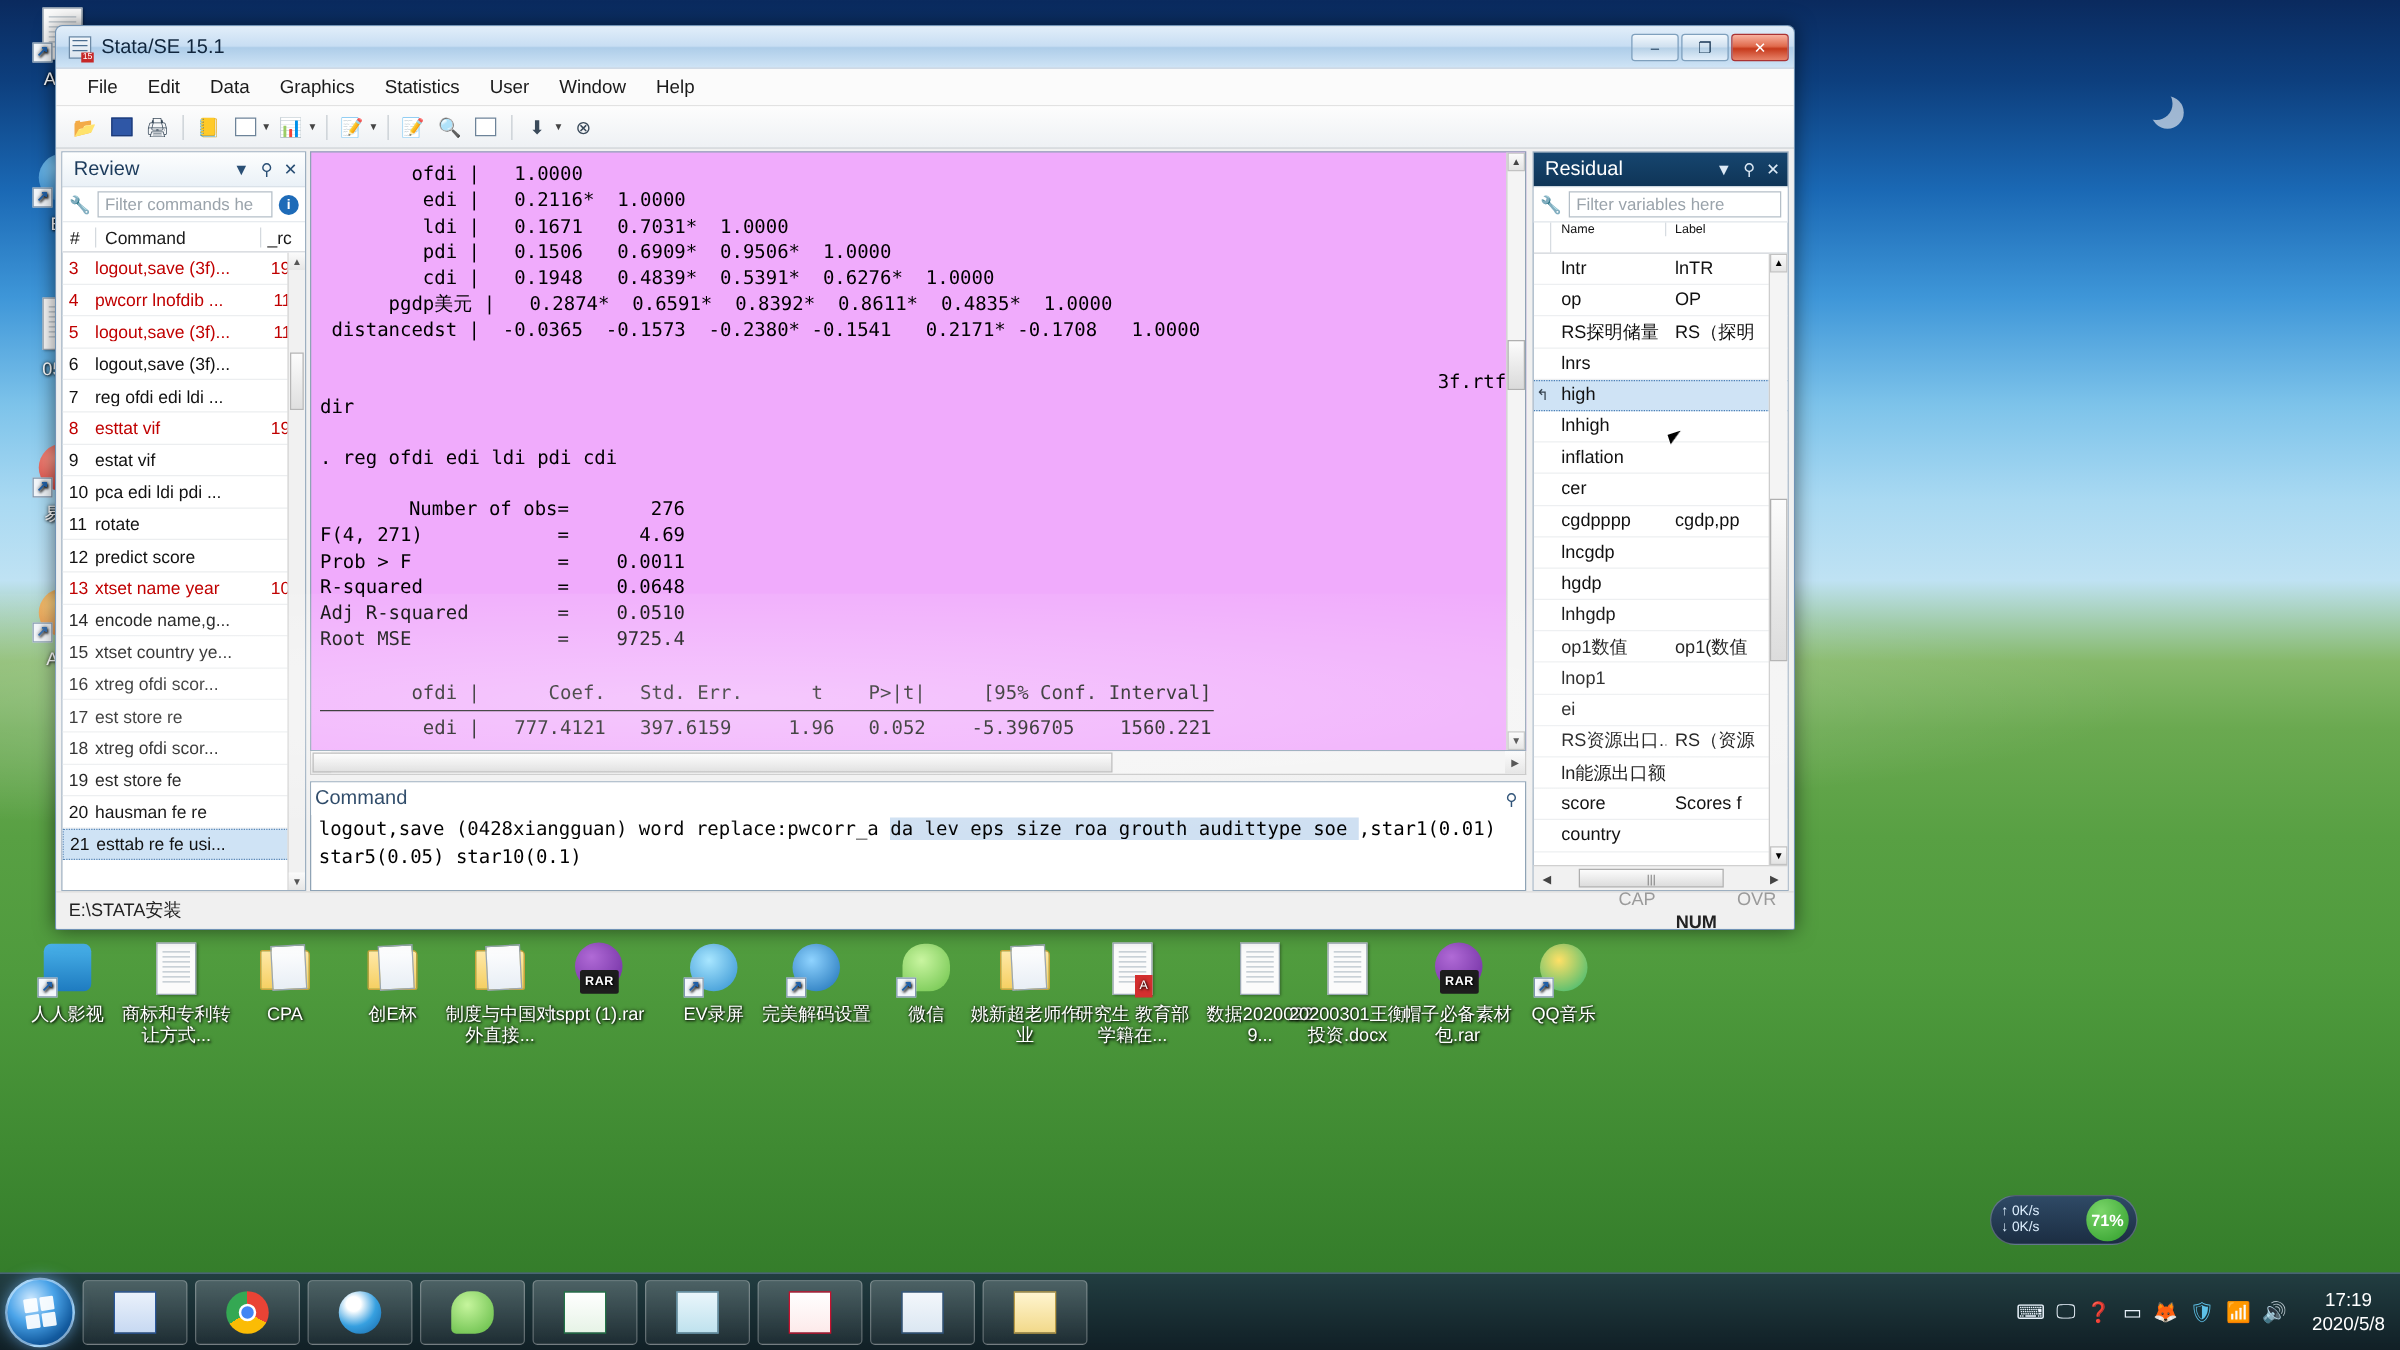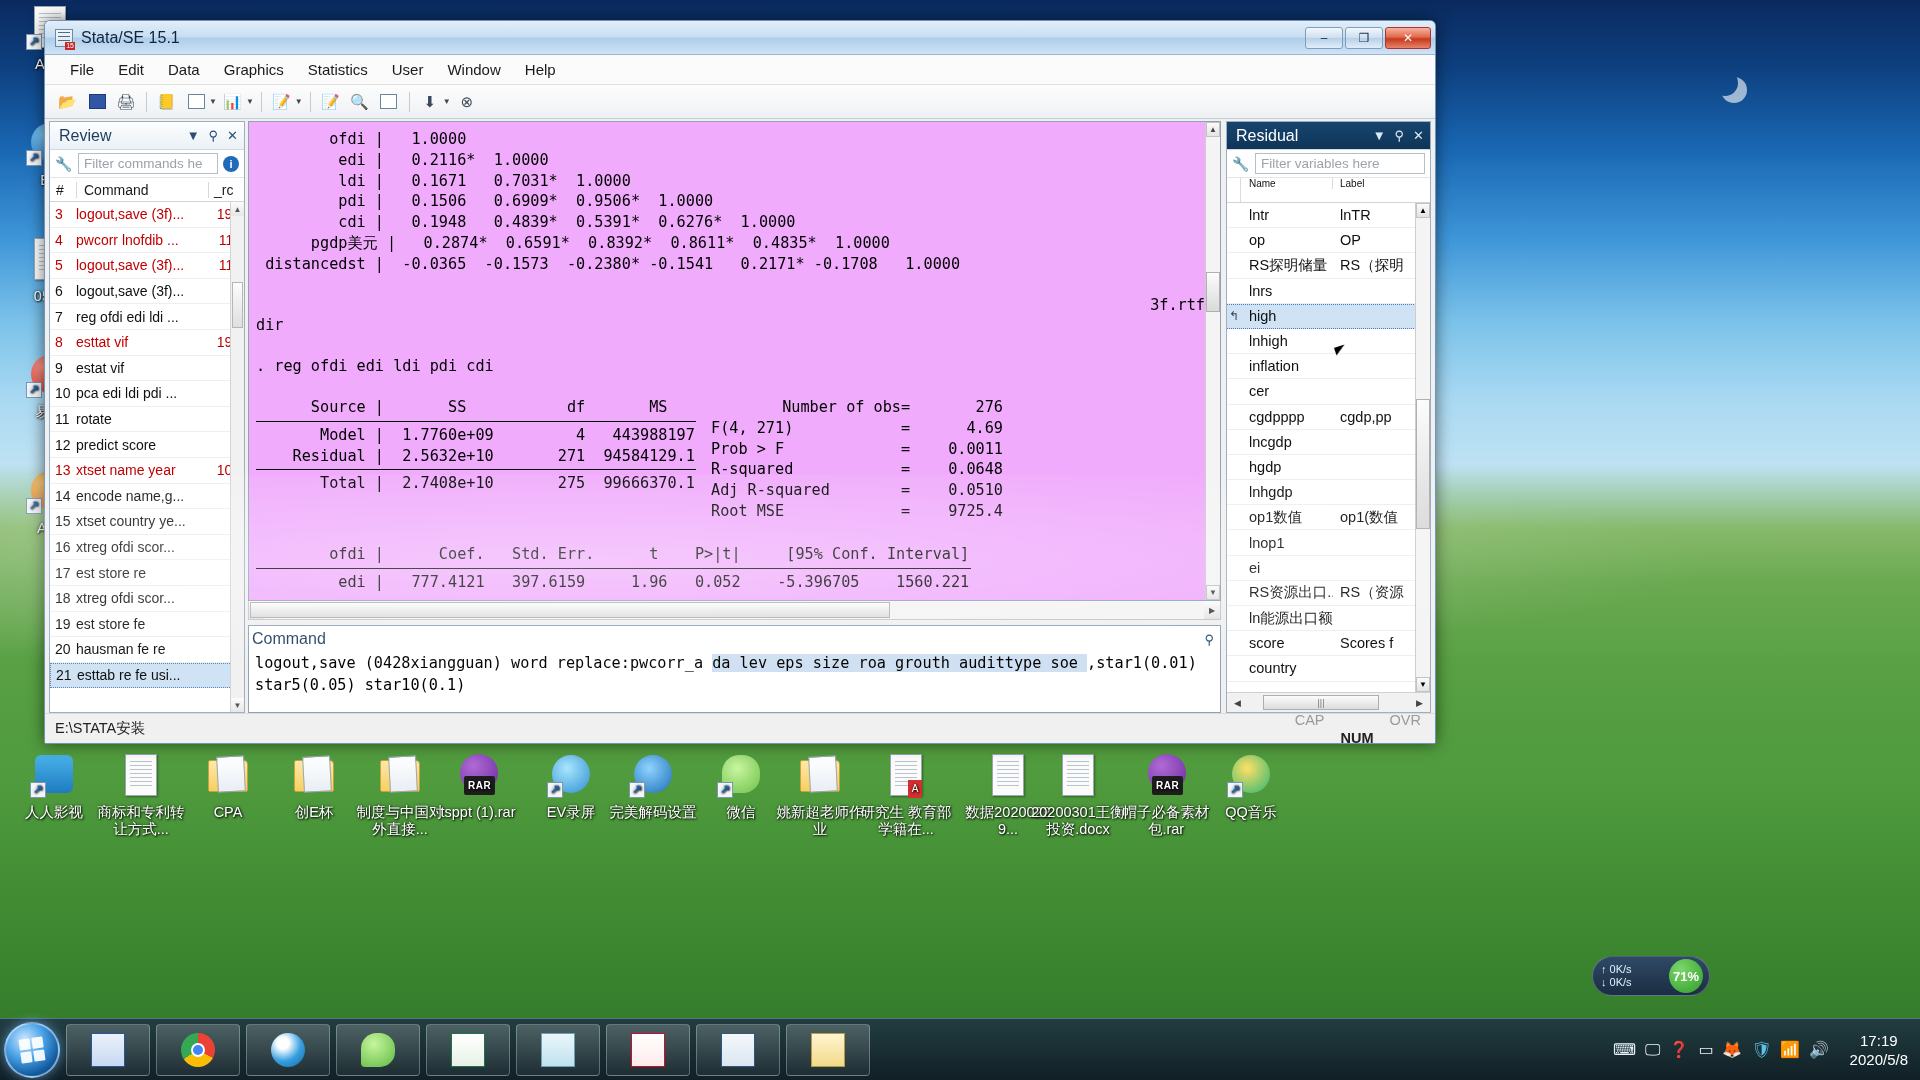--- a/index.html
+++ b/index.html
@@ -691,28 +691,20 @@
          edi |   0.2116*  1.0000
          ldi |   0.1671   0.7031*  1.0000
          pdi |   0.1506   0.6909*  0.9506*  1.0000
          cdi |   0.1948   0.4839*  0.5391*  0.6276*  1.0000
       pgdp美元 |   0.2874*  0.6591*  0.8392*  0.8611*  0.4835*  1.0000
  distancedst |  -0.0365  -0.1573  -0.2380* -0.1541   0.2171* -0.1708   1.0000</pre>
 <pre class="out blue" style="margin-top:20px;text-align:right;">3f.rtf</pre>
 <pre class="out blue">dir</pre>
 <pre class="out" style="margin-top:20px;">. reg ofdi edi ldi pdi cdi</pre>
 <div style="display:flex; margin-top:20px;">
-  <div style="width:455px;">
-    <pre class="out">      Source |       SS           df       MS</pre>
-    <div style="border-top:1px solid #000; width:440px; margin:3px 0 3px 0;"></div>
-    <pre class="out">       Model |  1.7760e+09         4   443988197</pre>
-    <pre class="out">    Residual |  2.5632e+10       271  94584129.1</pre>
-    <div style="border-top:1px solid #000; width:440px; margin:3px 0 3px 0;"></div>
-    <pre class="out">       Total |  2.7408e+10       275  99666370.1</pre>
-  </div>
   <div style="flex:1 1 auto; font-family:'DejaVu Sans Mono','Liberation Mono',monospace; font-size:15.2px; line-height:20.8px;">
     <div style="display:flex;">
                     <span style="width:190px;text-align:right;">Number of obs</span>
                     <span style="width:22px;">=</span>
                     <span style="width:80px;text-align:right;">276</span>
                   </div>
     <div style="display:flex;">
                     <span style="width:190px;">F(4, 271)</span>
                     <span style="width:22px;">=</span>
                     <span style="width:80px;text-align:right;">4.69</span>

